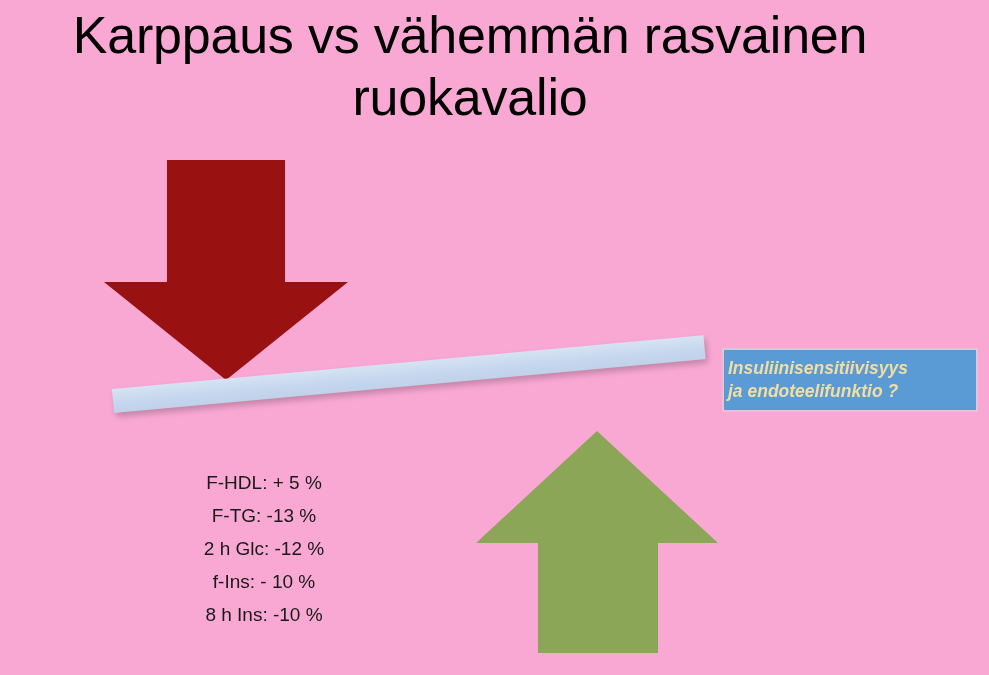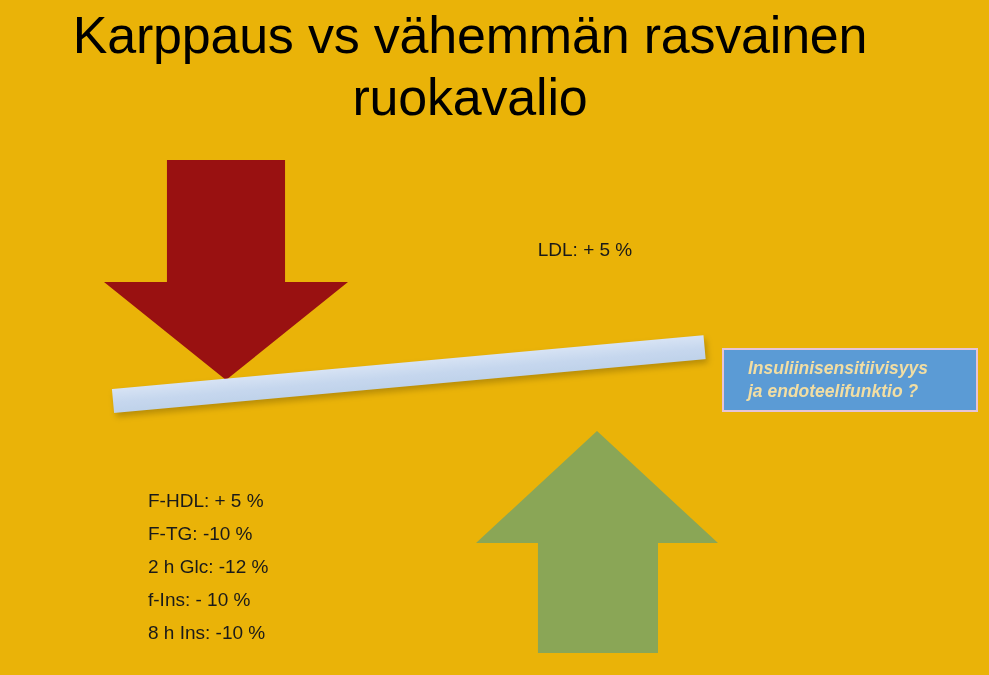--- a/index.html
+++ b/index.html
@@ -7,21 +7,21 @@
     padding: 0;
     background: #ffffff;
   }
   body {
     font-family: "Liberation Sans", sans-serif;
   }
   #slide {
     position: relative;
     width: 989px;
     height: 675px;
-    background: #eab308;
+    background: #f9a8d4;
     overflow: hidden;
   }
 
   
   #title {
     position: absolute;
     left: 0px;
     top: 4px;
     width: 940px;
     text-align: center;
@@ -90,23 +90,23 @@
     font-family: "Liberation Sans", sans-serif;
     font-size: 19px;
     line-height: 24px;
     color: #1a1a1a;
   }
 
   
   #metrics {
     position: absolute;
     left: 148px;
-    top: 484px;
+    top: 466px;
     width: 232px;
-    text-align: left;
+    text-align: center;
   }
   #metrics .metric-line {
     font-family: "Liberation Sans", sans-serif;
     font-size: 19px;
     line-height: 33px;
     color: #1a1a1a;
     white-space: nowrap;
   }
 
   
@@ -115,21 +115,21 @@
     left: 722px;
     top: 348px;
     width: 256px;
     height: 64px;
     background: #5b9bd5;
     border: 2px solid #e5c4d9;
     box-sizing: border-box;
     display: flex;
     flex-direction: column;
     justify-content: center;
-    padding: 0 24px;
+    padding: 0 4px;
   }
   #callout .callout-line {
     font-family: "Liberation Sans", sans-serif;
     font-size: 17.5px;
     line-height: 23px;
     font-weight: bold;
     font-style: italic;
     color: #f2dea3;
     white-space: nowrap;
   }
@@ -143,25 +143,24 @@
 ruokavalio</div>
 
   <div id="red-arrow"></div>
 
   <div id="green-arrow"></div>
 
   <div id="plank-wrap">
     <div id="plank"></div>
   </div>
 
-  <div id="ldl-label">LDL: + 5 %</div>
 
   <div id="metrics">
     <div class="metric-line">F-HDL: + 5 %</div>
-    <div class="metric-line">F-TG: -10 %</div>
+    <div class="metric-line">F-TG: -13 %</div>
     <div class="metric-line">2 h Glc: -12 %</div>
     <div class="metric-line">f-Ins: - 10 %</div>
     <div class="metric-line">8 h Ins: -10 %</div>
   </div>
 
   <div id="callout">
     <div class="callout-line">Insuliinisensitiivisyys</div>
     <div class="callout-line">ja endoteelifunktio ?</div>
   </div>
 

